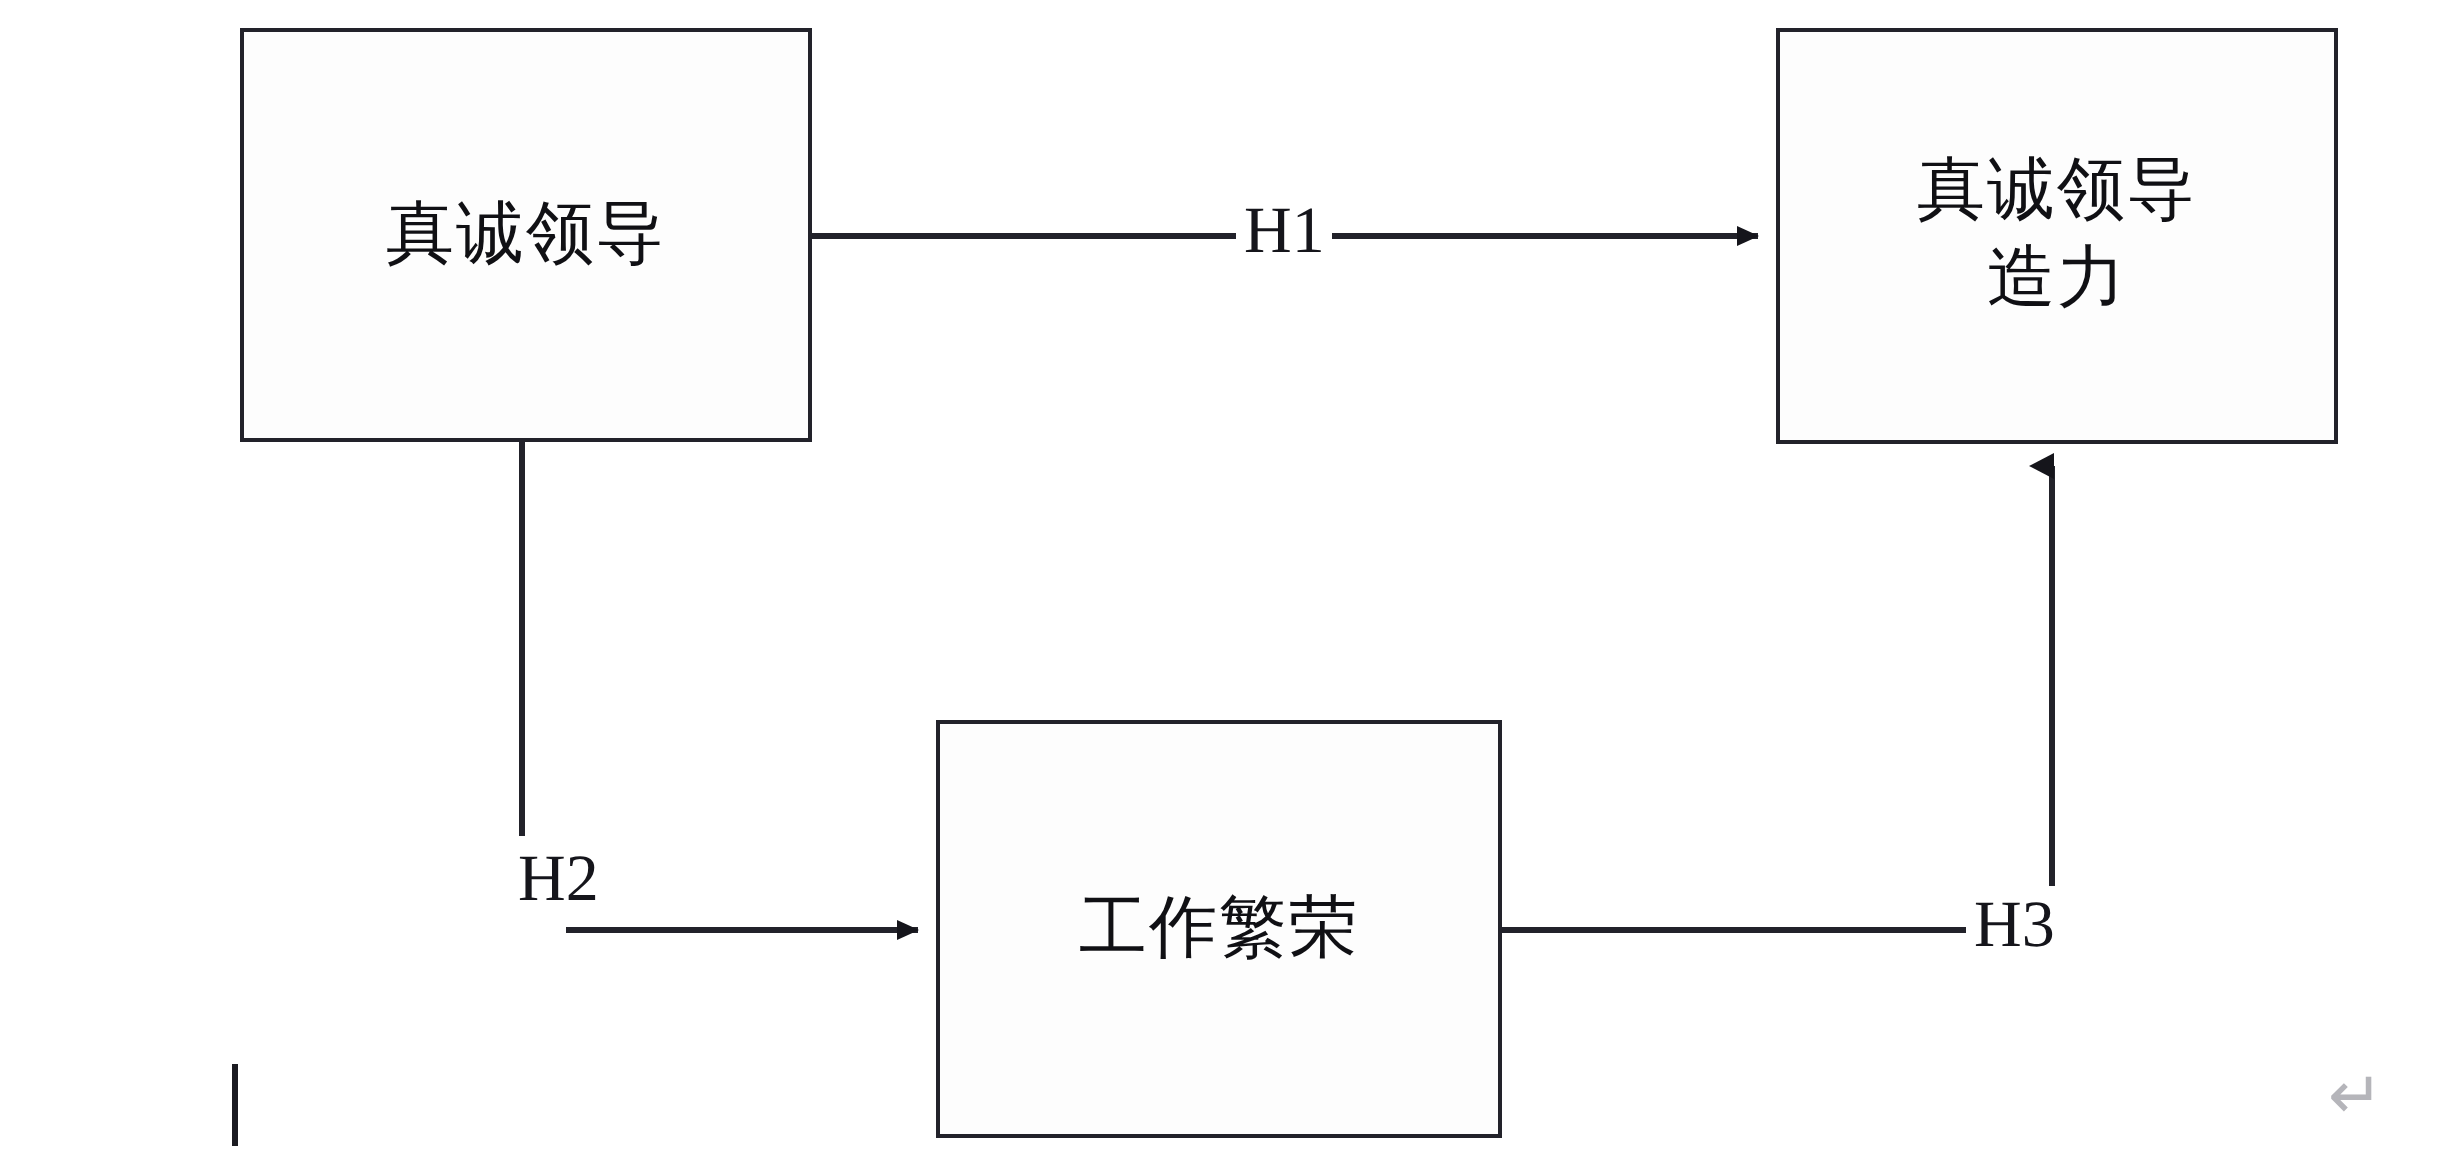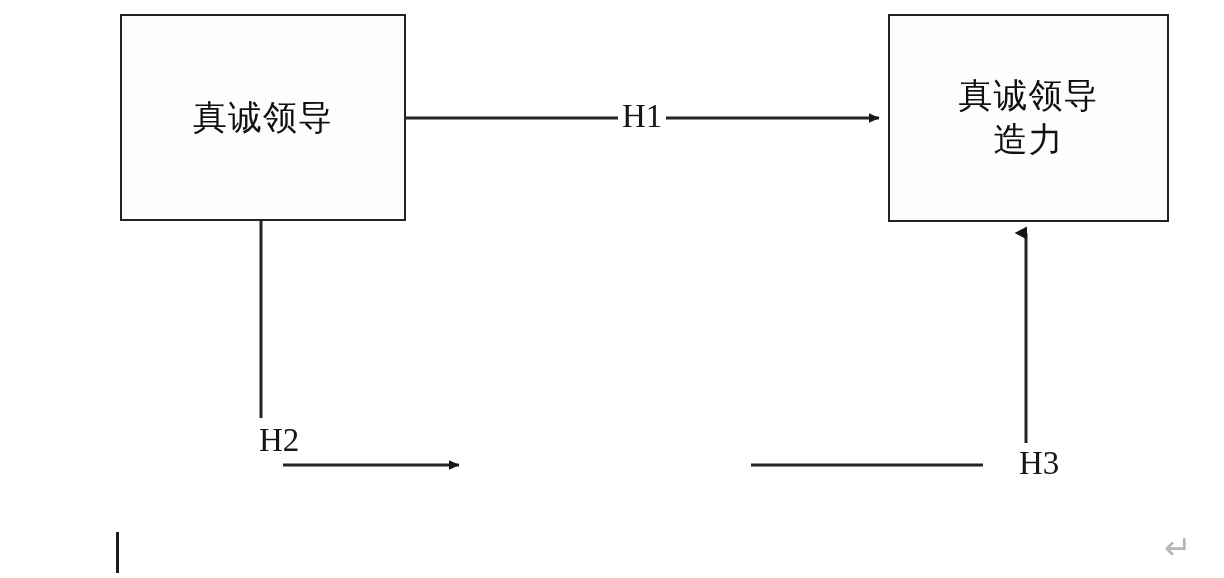--- a/index.html
+++ b/index.html
@@ -82,21 +82,20 @@
     text-align: center;
   }
   #label-h2 {
     left: 235px;
     top: 424px;
     margin-left: 20px;
   }
   #label-h3 {
     left: 983px;
     top: 447px;
-    margin-left: 32px;
   }
   .artifact {
     position: absolute;
     color: #b9b9bd;
   }
   #text-caret {
     left: 116px;
     top: 532px;
     width: 3px;
     height: 41px;
@@ -144,20 +143,23 @@
 
   <div class="node" id="node-leadership">
     <span class="node-label">真诚领导</span>
   </div>
 
   <div class="node" id="node-creativity">
     <span class="node-label">真诚领导
 造力</span>
   </div>
 
+  <div class="node" id="node-thriving">
+    <span class="node-label">工作繁荣</span>
+  </div>
 
   <div class="edge-label" id="label-h1">H1</div>
   <div class="edge-label" id="label-h2">H2</div>
   <div class="edge-label" id="label-h3">H3</div>
 
   <div class="artifact" id="text-caret"></div>
   <div class="artifact" id="pilcrow-return">↵</div>
 
 </div>
 

